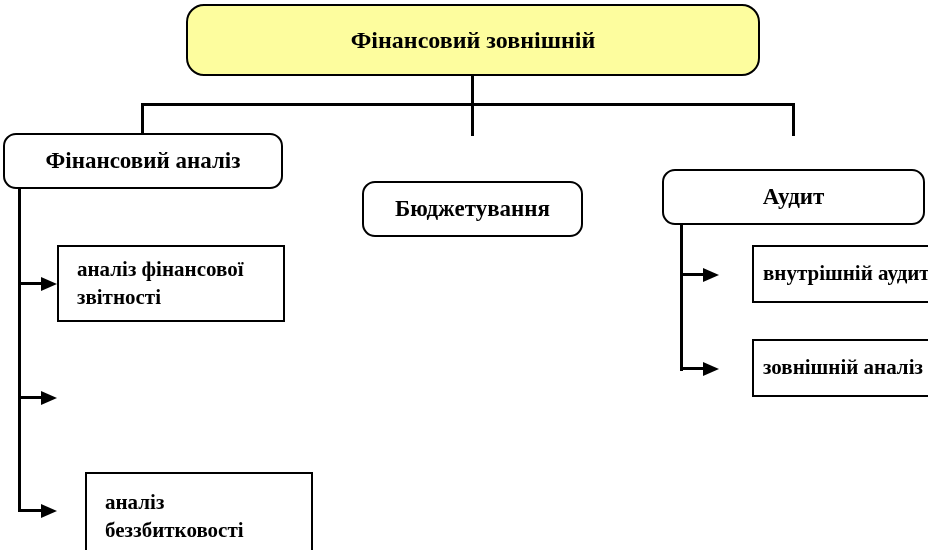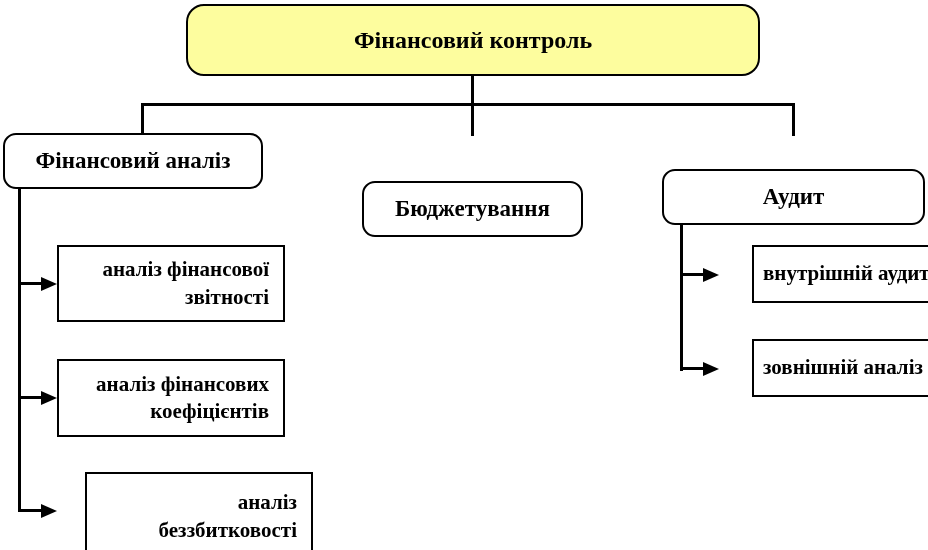--- a/index.html
+++ b/index.html
@@ -21,29 +21,29 @@
     border: 2px solid #000000;
     background: #ffffff;
     display: flex;
     align-items: center;
     color: #000000;
     font-weight: bold;
   }
   .node.rounded-lg { border-radius: 18px; }
   .node.rounded    { border-radius: 13px; }
   .node.centered   { justify-content: center; text-align: center; }
-  .node.leftpad    { justify-content: flex-start; text-align: right; }
+  .node.leftpad    { justify-content: flex-start; text-align: left; }
 
   .root-node {
     left: 186px; top: 4px; width: 574px; height: 72px;
     background: #FDFD9E;
     font-size: 24px;
   }
   .l2-node { top: 133px; height: 56px; font-size: 23px; }
-  #node-financial-analysis { left: 3px;   width: 260px; }
+  #node-financial-analysis { left: 3px;   width: 280px; }
   #node-budgeting          { left: 362px; width: 221px; margin-top: 48px; }
   #node-audit              { left: 662px; width: 263px; margin-top: 36px; }
 
   .leaf-node { font-size: 21px; line-height: 1.3; }
   .leaf-left  { left: 57px;  width: 228px; padding-left: 18px; padding-right: 8px; }
   .leaf-right { left: 752px; width: 209px; padding-left: 9px; white-space: nowrap; }
   #node-fin-child-0 { top: 245px; height: 77px; }
   #node-fin-child-1 { top: 359px; height: 78px; }
   #node-fin-child-2 { top: 472px; height: 89px; margin-left: 28px; }
   .leaf-left .label-text { max-width: 192px; display: inline-block; }
@@ -102,39 +102,36 @@
   <div class="arrow-head  ah-l ah-l2"></div>
   <div class="arrow-shaft as-l as-l3"></div>
   <div class="arrow-head  ah-l ah-l3"></div>
 
   <div class="arrow-shaft as-r as-r1"></div>
   <div class="arrow-head  ah-r ah-r1"></div>
   <div class="arrow-shaft as-r as-r2"></div>
   <div class="arrow-head  ah-r ah-r2"></div>
 
   <div class="node root-node rounded-lg centered">
-    <span class="label-text">Фінансовий контроль</span>
+    <span class="label-text">Фінансовий зовнішній</span>
   </div>
 
   <div class="node l2-node rounded centered" id="node-financial-analysis">
     <span class="label-text">Фінансовий аналіз</span>
   </div>
   <div class="node l2-node rounded centered" id="node-budgeting">
     <span class="label-text">Бюджетування</span>
   </div>
   <div class="node l2-node rounded centered" id="node-audit">
     <span class="label-text">Аудит</span>
   </div>
 
   <div class="node leaf-node leaf-left leftpad" id="node-fin-child-0">
     <span class="label-text">аналіз фінансової звітності</span>
   </div>
-  <div class="node leaf-node leaf-left leftpad" id="node-fin-child-1">
-    <span class="label-text">аналіз фінансових коефіцієнтів</span>
-  </div>
   <div class="node leaf-node leaf-left leftpad" id="node-fin-child-2">
     <span class="label-text">аналіз беззбитковості</span>
   </div>
 
   <div class="node leaf-node leaf-right leftpad" id="node-audit-child-0">
     <span class="label-text">внутрішній аудит</span>
   </div>
   <div class="node leaf-node leaf-right leftpad" id="node-audit-child-1">
     <span class="label-text">зовнішній аналіз</span>
   </div>

